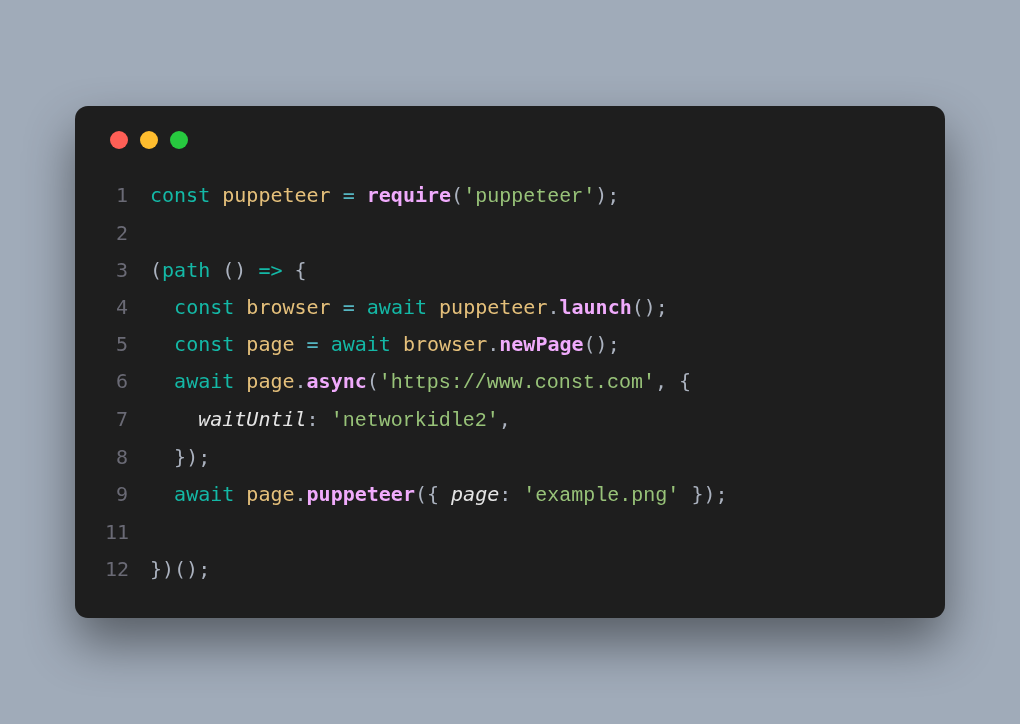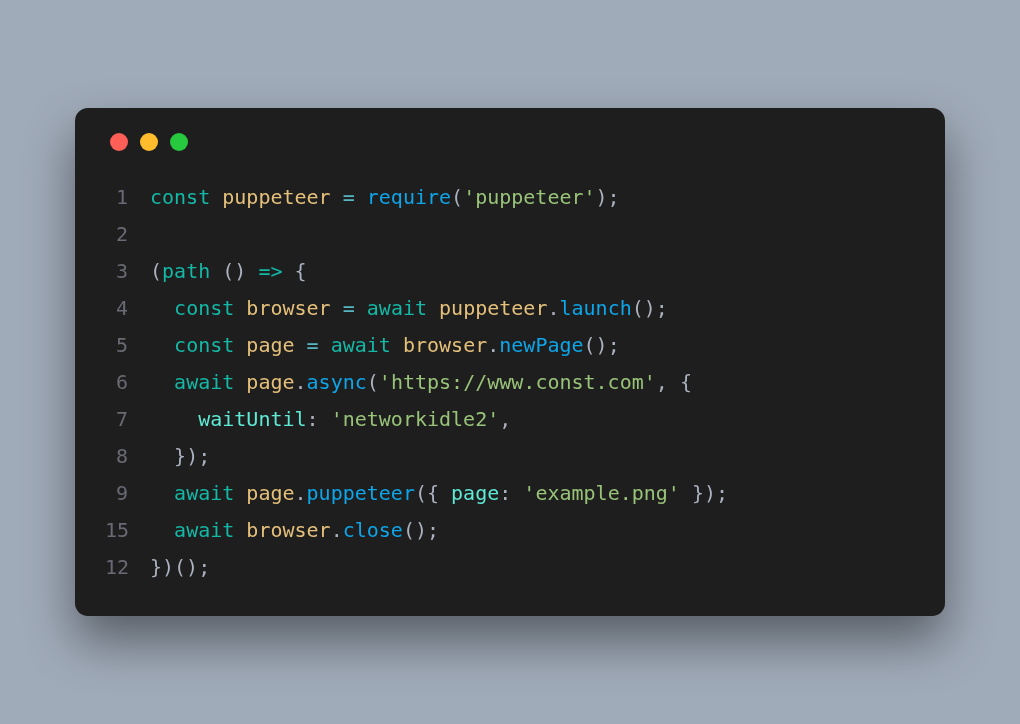--- a/index.html
+++ b/index.html
@@ -51,24 +51,24 @@
       padding-right: 22px;
       user-select: none;
       flex-shrink: 0;
     }
     .content {
       white-space: pre;
     }
     .kw { color: #14b8a6; }
     .var { color: #e5c07b; }
     .op { color: #56b6c2; }
-    .fn { color: #0ea5e9; }
-    .str { color: #98c379; }
+    .fn { color: #f0abfc; font-weight: bold; }
+    .str { color: #98c379; font-family: Liberation Mono, monospace; }
     .punc { color: #abb2bf; }
-    .prop { color: #5eead4; }
+    .prop { color: #e5e5e5; font-style: italic; }
     .plain { color: #abb2bf; }
   </style>
 </head>
 <body>
 
 <div class="window">
   <div class="titlebar">
     <div class="traffic-light red"></div>
     <div class="traffic-light yellow"></div>
     <div class="traffic-light green"></div>
@@ -104,21 +104,20 @@
       </div>
       <div class="line">
         <span class="lineno">8</span>
         <span class="content"><span class="plain">  </span><span class="punc">});</span></span>
       </div>
       <div class="line">
         <span class="lineno">9</span>
         <span class="content"><span class="plain">  </span><span class="kw">await</span><span class="plain"> </span><span class="var">page</span><span class="punc">.</span><span class="fn">puppeteer</span><span class="punc">({ </span><span class="prop">page</span><span class="punc">: </span><span class="str">'example.png'</span><span class="punc"> });</span></span>
       </div>
       <div class="line">
-        <span class="lineno">15</span>
-        <span class="content"><span class="plain">  </span><span class="kw">await</span><span class="plain"> </span><span class="var">browser</span><span class="punc">.</span><span class="fn">close</span><span class="punc">();</span></span>
+        <span class="lineno">11</span>
       </div>
       <div class="line">
         <span class="lineno">12</span>
         <span class="content"><span class="punc">})();</span></span>
       </div>
     </div>
 </div>
 
 </body></html>

